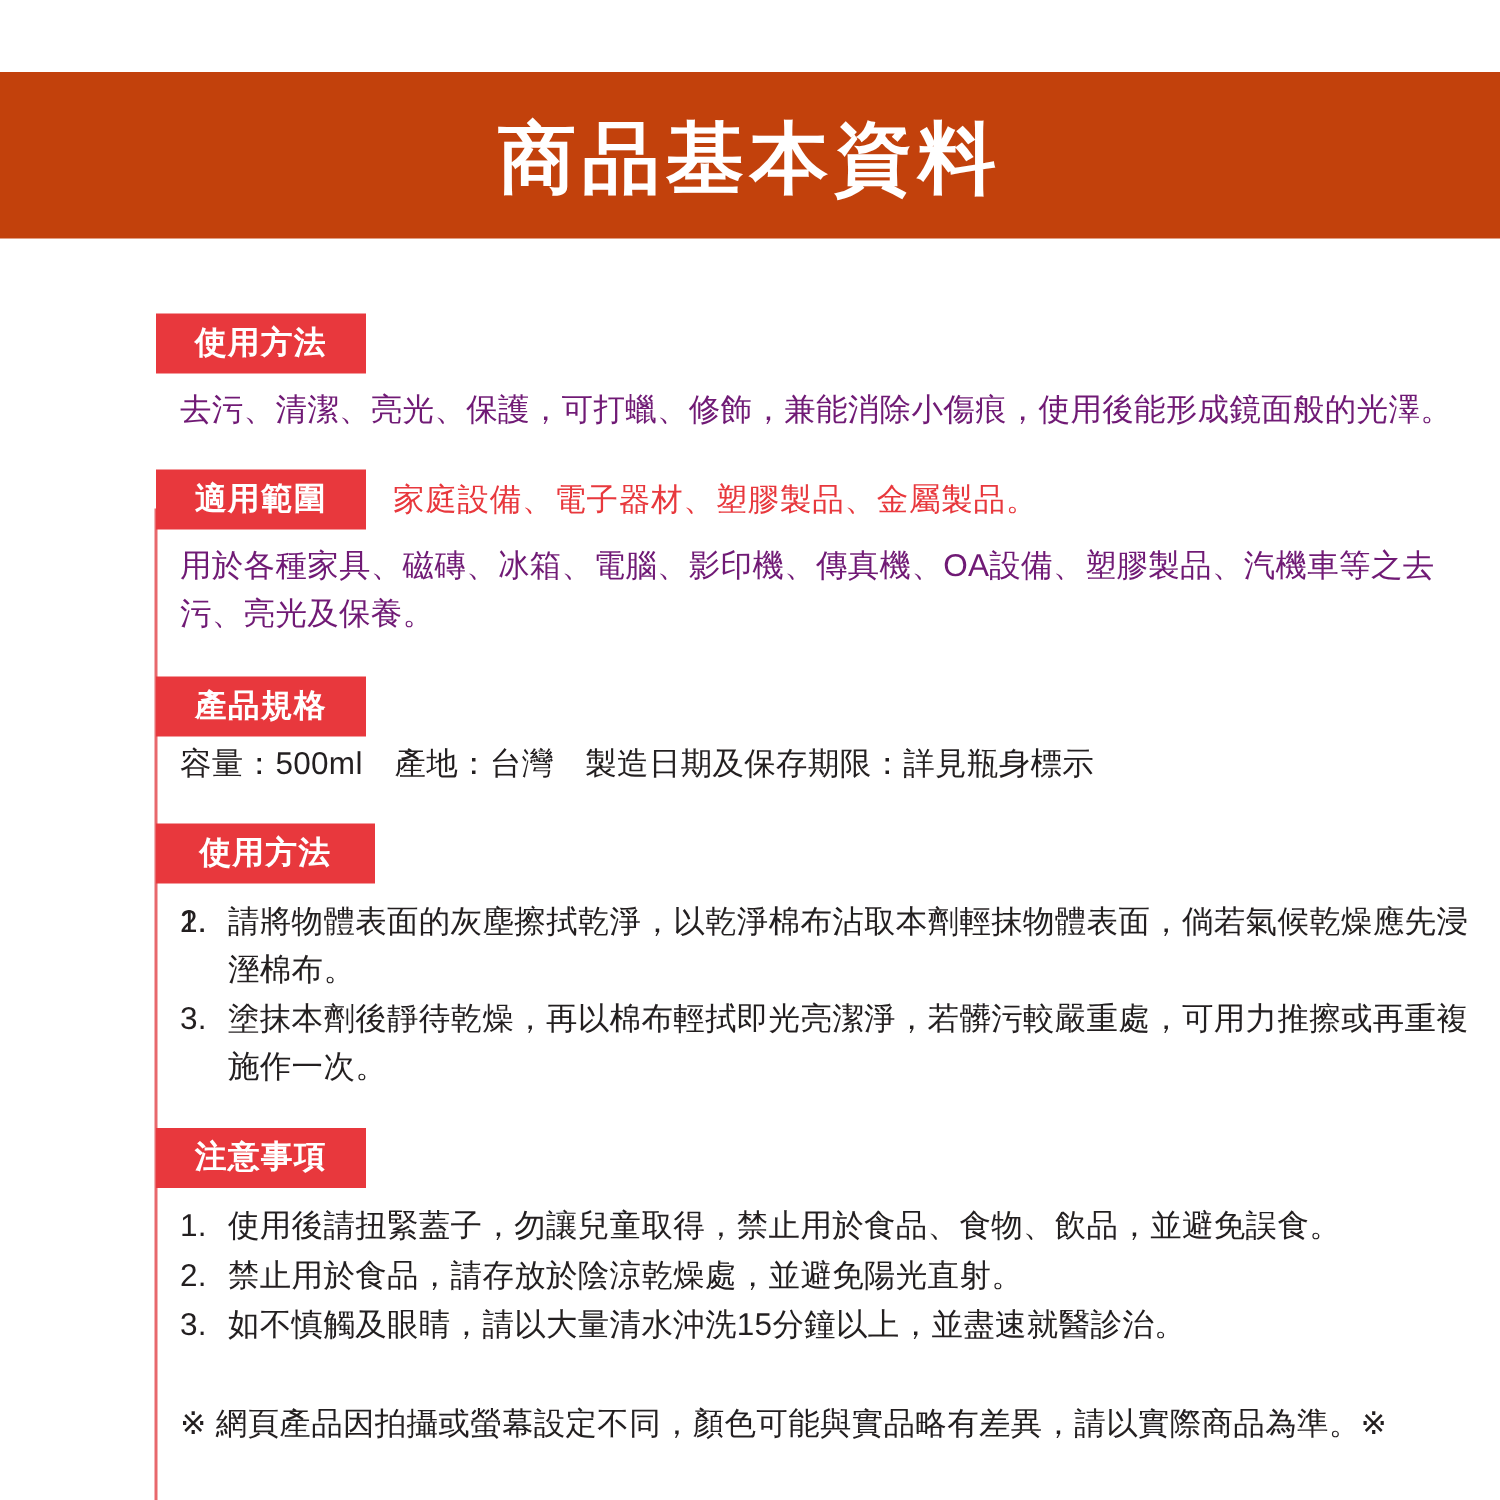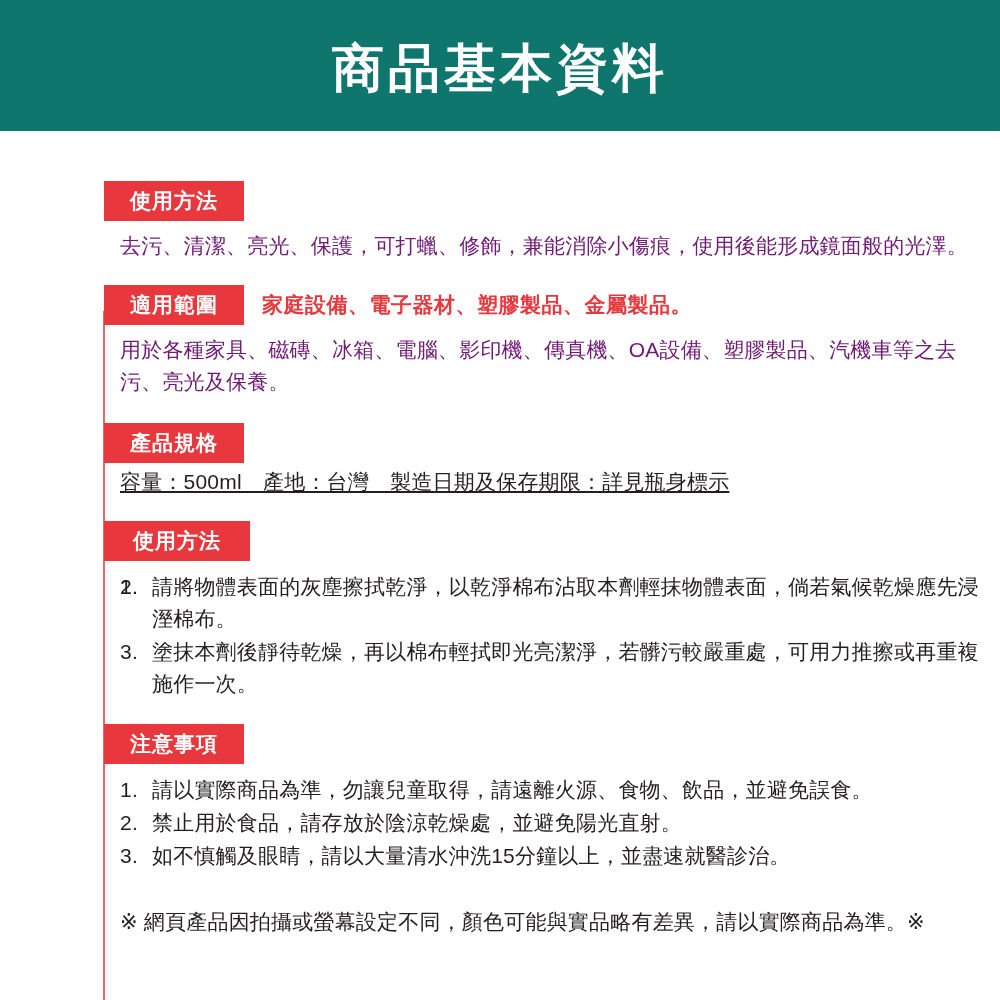--- a/index.html
+++ b/index.html
@@ -19,26 +19,27 @@
   .page {
     position: relative;
     width: 1000px;
     height: 1000px;
     box-sizing: border-box;
   }
 
   
   .header-banner {
     width: 1000px;
-    height: 131px;
-    background: #0f766e;
+    height: 111px;
+    background: #c2410c;
     display: flex;
     align-items: center;
     justify-content: center;
     box-sizing: border-box;
+    margin-top: 48px;
   }
   .header-title {
     color: #ffffff;
     font-size: 52px;
     font-weight: 700;
     letter-spacing: 4px;
     line-height: 1;
     margin: 0;
     padding-top: 4px;
     white-space: nowrap;
@@ -93,21 +94,21 @@
     box-sizing: content-box;
     white-space: nowrap;
   }
   .badge.wide {
     min-width: 118px;
   }
 
   .inline-red {
     color: #e8383d;
     font-size: 21px;
-    font-weight: 700;
+    font-weight: 400;
     letter-spacing: 0.5px;
     white-space: nowrap;
   }
 
   .body-text {
     font-size: 21px;
     line-height: 1.55;
     color: #701a75;
     margin: 9px 0 0 16px;
     max-width: 848px;
@@ -190,21 +191,21 @@
         </div>
         <p class="body-text">用於各種家具、磁磚、冰箱、電腦、影印機、傳真機、OA設備、塑膠製品、汽機車等之去污、亮光及保養。</p>
       </div>
 
       <div class="gap-2"></div>
 
       <div class="section">
         <div class="section-head">
           <span class="badge">產品規格</span>
         </div>
-        <div class="spec-text" style="margin-top:2px;text-decoration:underline;">容量：500ml　產地：台灣　製造日期及保存期限：詳見瓶身標示</div>
+        <div class="spec-text" style="margin-top:2px;">容量：500ml　產地：台灣　製造日期及保存期限：詳見瓶身標示</div>
       </div>
 
       <div class="gap-3"></div>
 
       <div class="section">
         <div class="section-head">
           <span class="badge wide">使用方法</span>
         </div>
         <ol class="steps">
           <li>
@@ -223,21 +224,21 @@
 
       <div class="gap-4"></div>
 
       <div class="section">
         <div class="section-head">
           <span class="badge">注意事項</span>
         </div>
         <ol class="steps">
           <li>
             <span class="num">1.</span>
-            <span>請以實際商品為準，勿讓兒童取得，請遠離火源、食物、飲品，並避免誤食。</span>
+            <span>使用後請扭緊蓋子，勿讓兒童取得，禁止用於食品、食物、飲品，並避免誤食。</span>
           </li>
           <li>
             <span class="num">2.</span>
             <span>禁止用於食品，請存放於陰涼乾燥處，並避免陽光直射。</span>
           </li>
           <li>
             <span class="num">3.</span>
             <span>如不慎觸及眼睛，請以大量清水沖洗15分鐘以上，並盡速就醫診治。</span>
           </li>
         </ol>

